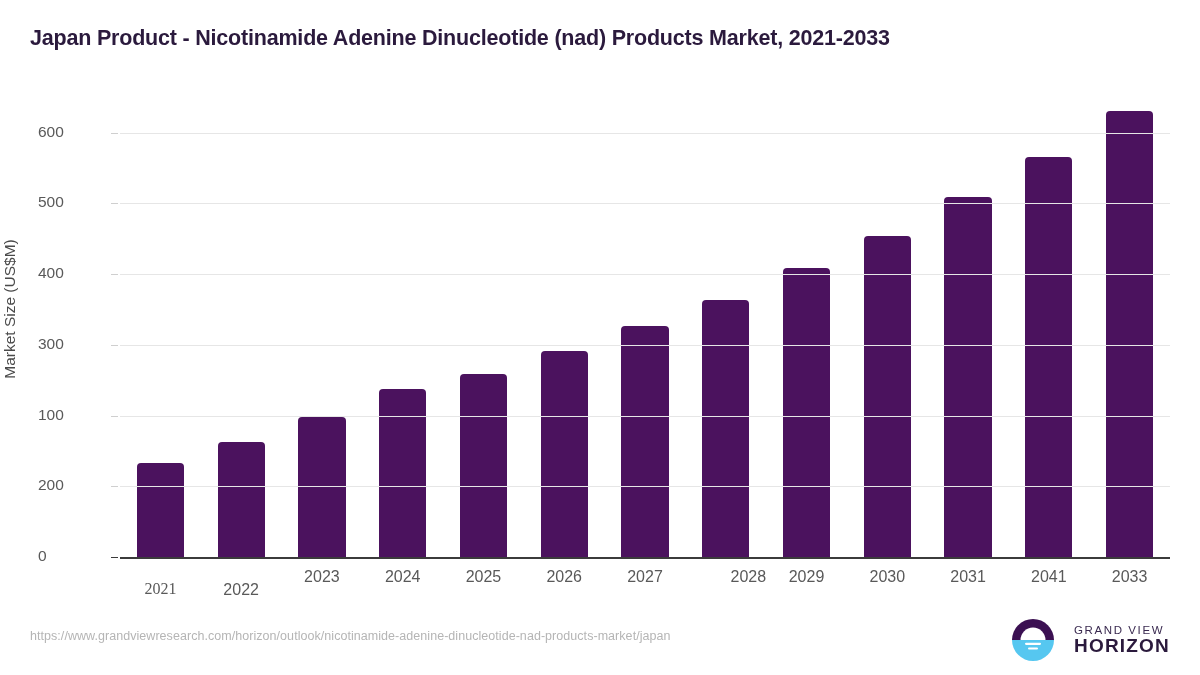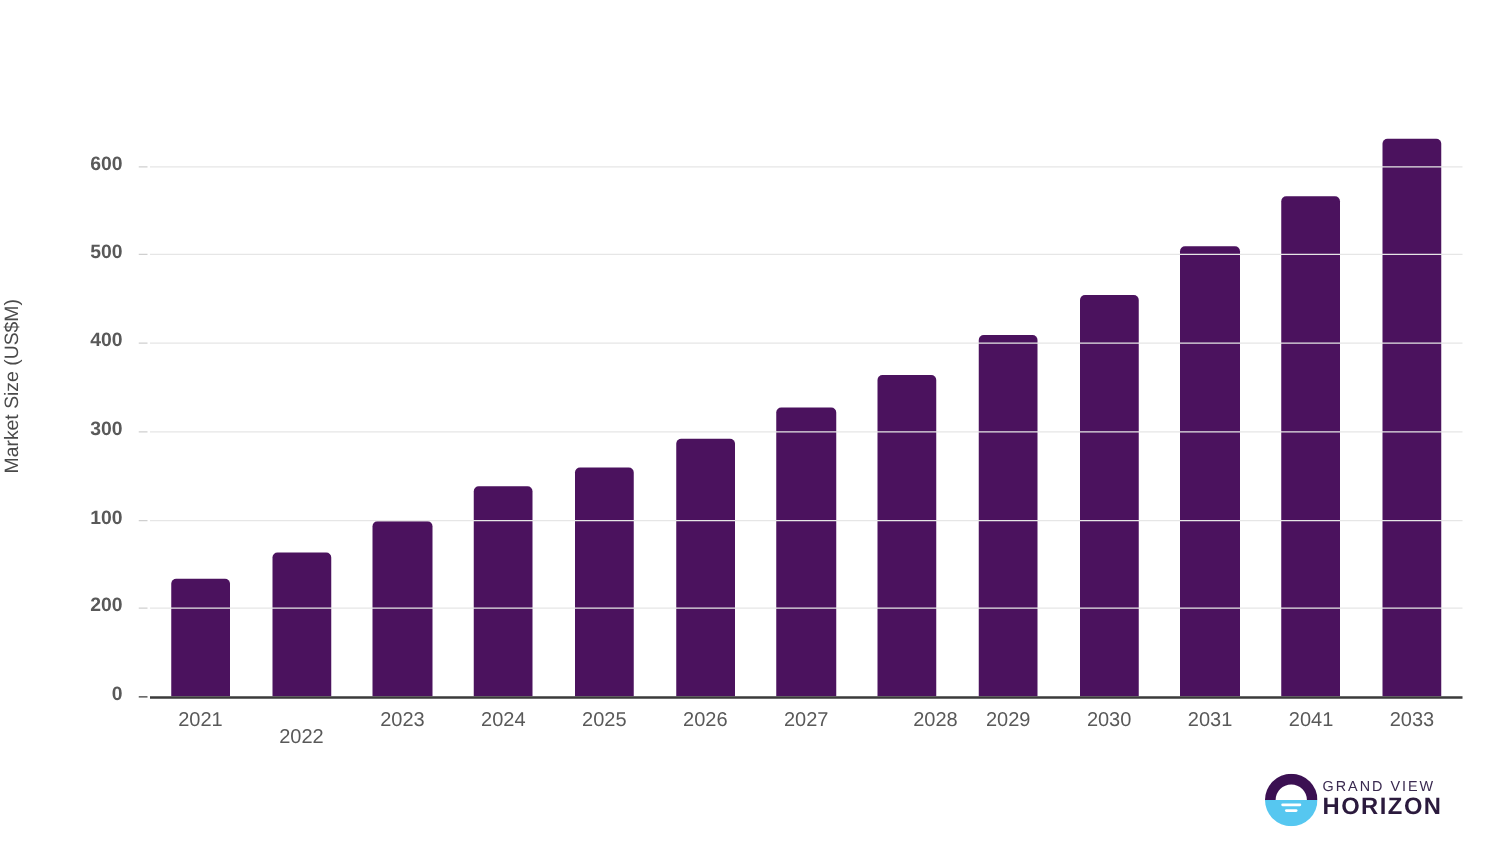--- a/index.html
+++ b/index.html
@@ -65,25 +65,23 @@
   .y-labels {
     position: absolute;
     left: 0;
     top: 0;
     width: 1200px;
     height: 675px;
   }
   .y-label-item {
     position: absolute;
     width: 60px;
-    text-align: right;
     font-size: 15.5px;
     color: #595959;
     font-family: "Liberation Sans", sans-serif;
-    font-weight: bold;
   }
   .y-tick-mark {
     position: absolute;
     width: 7px;
     height: 1px;
     background: #cfcfcf;
   }
   .axis-title-y {
     position: absolute;
     left: -170px;
@@ -132,21 +130,21 @@
     white-space: nowrap;
   }
   .logo {
     position: absolute;
     left: 1012px;
     top: 618px;
     width: 160px;
     height: 44px;
     display: flex;
     align-items: center;
-    gap: 4px;
+    gap: 20px;
   }
   .logo-mark {
     width: 42px;
     height: 42px;
     flex: 0 0 42px;
   }
   .logo-text {
     display: flex;
     flex-direction: column;
     justify-content: center;
@@ -164,20 +162,21 @@
     color: #2b1a3d;
     font-weight: bold;
     margin-top: 0;
   }
 </style>
 </head>
 <body>
 
 <div class="page">
 
+  <div class="chart-title">Japan Product - Nicotinamide Adenine Dinucleotide (nad) Products Market, 2021-2033</div>
 
   <div class="plot-wrap">
 
     <div class="axis-title-y">Market Size (US$M)</div>
 
     <div class="y-labels" id="y-labels">
         <div class="y-tick-mark" style="left: 111px; top: 557px; background: rgb(59, 59, 59);"></div>
         <div class="y-label-item" style="left: 38px; top: 547px;">0</div>
         <div class="y-tick-mark" style="left: 111px; top: 486.28px; background: rgb(207, 207, 207);"></div>
         <div class="y-label-item" style="left: 38px; top: 476.28px;">200</div>
@@ -212,36 +211,37 @@
     <div class="axis-baseline" style="top: 457px;"></div>
         <div class="gridline" style="top: 386.28px;"></div>
         <div class="gridline" style="top: 315.56px;"></div>
         <div class="gridline" style="top: 244.84px;"></div>
         <div class="gridline" style="top: 174.12px;"></div>
         <div class="gridline" style="top: 103.4px;"></div>
         <div class="gridline" style="top: 32.68px;"></div>
       </div>
 
     <div class="x-labels" id="x-labels">
-        <div class="x-label-item" style="left: 0px; width: 80.7692px; top: 0px;">2021</div>
+        <div class="x-label-item" style="left: 0px; width: 80.7692px; top: 12px; font-family: Liberation Serif, serif;">2021</div>
         <div class="x-label-item" style="left: 80.7692px; width: 80.7692px; top: 13px;">2022</div>
         <div class="x-label-item" style="left: 161.538px; width: 80.7692px; top: 0px;">2023</div>
         <div class="x-label-item" style="left: 242.308px; width: 80.7692px; top: 0px;">2024</div>
         <div class="x-label-item" style="left: 323.077px; width: 80.7692px; top: 0px;">2025</div>
         <div class="x-label-item" style="left: 403.846px; width: 80.7692px; top: 0px;">2026</div>
         <div class="x-label-item" style="left: 484.615px; width: 80.7692px; top: 0px;">2027</div>
         <div class="x-label-item" style="left: 565.385px; width: 80.7692px; top: 0px; text-align: right;">2028</div>
         <div class="x-label-item" style="left: 646.154px; width: 80.7692px; top: 0px;">2029</div>
         <div class="x-label-item" style="left: 726.923px; width: 80.7692px; top: 0px;">2030</div>
         <div class="x-label-item" style="left: 807.692px; width: 80.7692px; top: 0px;">2031</div>
         <div class="x-label-item" style="left: 888.462px; width: 80.7692px; top: 0px;">2041</div>
         <div class="x-label-item" style="left: 969.231px; width: 80.7692px; top: 0px;">2033</div>
       </div>
   </div>
 
+  <div class="footer-url">https://www.grandviewresearch.com/horizon/outlook/nicotinamide-adenine-dinucleotide-nad-products-market/japan</div>
 
   <div class="logo">
     <svg class="logo-mark" viewBox="0 0 42 42" xmlns="http://www.w3.org/2000/svg">
       <defs>
         <clipPath id="circClip">
             <circle cx="21" cy="21" r="21"></circle>
           </clipPath>
       </defs>
       <g clip-path="url(#circClip)">
         <rect x="0" y="0" width="42" height="21" fill="#3b1052"></rect>

